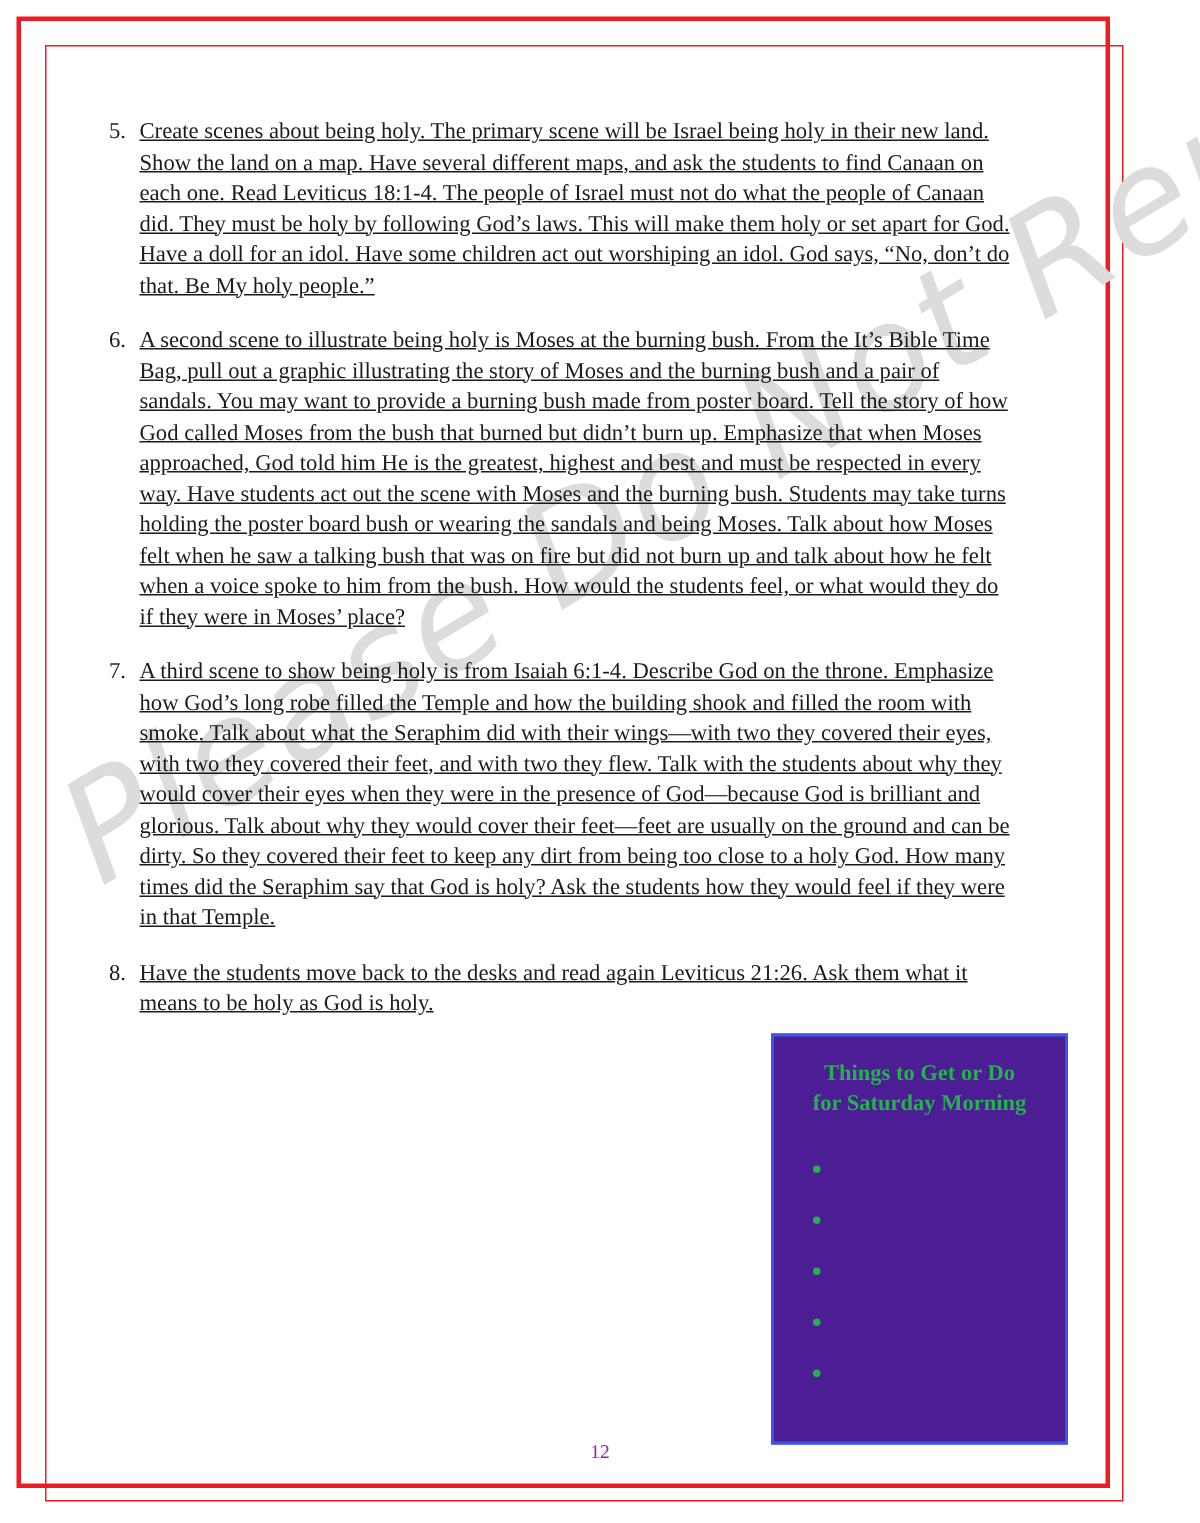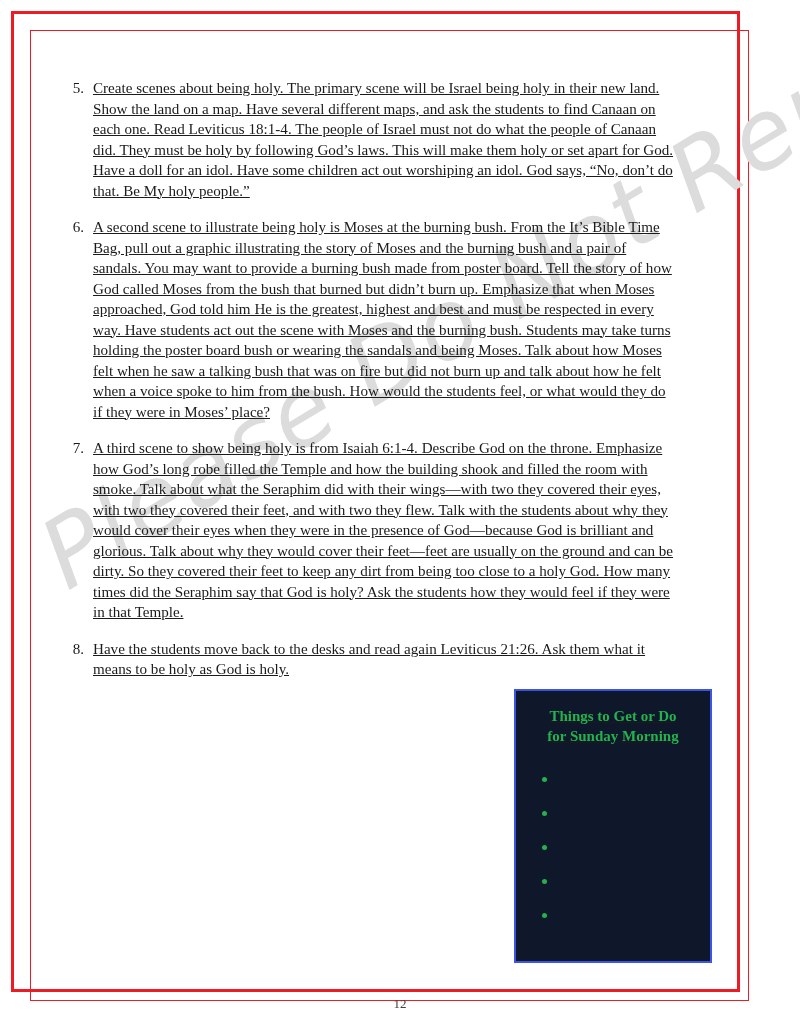--- a/index.html
+++ b/index.html
@@ -91,24 +91,23 @@
   }
 
   
   #things-box {
     position: absolute;
     left: 514px;
     top: 689px;
     width: 198px;
     height: 274px;
     border: 2px solid #3b55e8;
-    background: #0f172a;
+    background: #4c1d95;
     box-sizing: border-box;
     z-index: 3;
-    text-decoration: underline;
   }
   #things-title {
     margin: 15px 12px 0 12px;
     text-align: center;
     color: #23b24b;
     font-weight: bold;
     font-size: 15px;
     line-height: 20px;
   }
   #things-title .tline { display: block; }
@@ -137,25 +136,25 @@
   #things-list li .bullet-text {
     display: inline-block;
     min-height: 1px;
     padding-left: 6px;
   }
 
   
   #page-number {
     position: absolute;
     left: 0;
-    top: 996px;
+    top: 960px;
     width: 800px;
     text-align: center;
     font-size: 13px;
-    color: #404040;
+    color: #a21caf;
     z-index: 2;
   }
 </style>
 </head>
 <body>
 
 <div id="watermark">Please Do Not Reproduce</div>
 
 <div id="page-frame">
   <div id="page-frame-inner"></div>
@@ -181,21 +180,21 @@
   <div class="para">
     <span class="marker">8.</span>
     <span class="ptext">Have the students move back to the desks and read again Leviticus 21:26. Ask them what it means to be holy as God is holy.</span>
   </div>
 
 </div>
 
 <div id="things-box">
   <div id="things-title">
     <span class="tline">Things to Get or Do</span>
-    <span class="tline">for Sunday Morning</span>
+    <span class="tline">for Saturday Morning</span>
   </div>
   <ul id="things-list">
     <li><span class="bullet-text"></span></li>
     <li><span class="bullet-text"></span></li>
     <li><span class="bullet-text"></span></li>
     <li><span class="bullet-text"></span></li>
     <li><span class="bullet-text"></span></li>
   </ul>
 </div>
 

